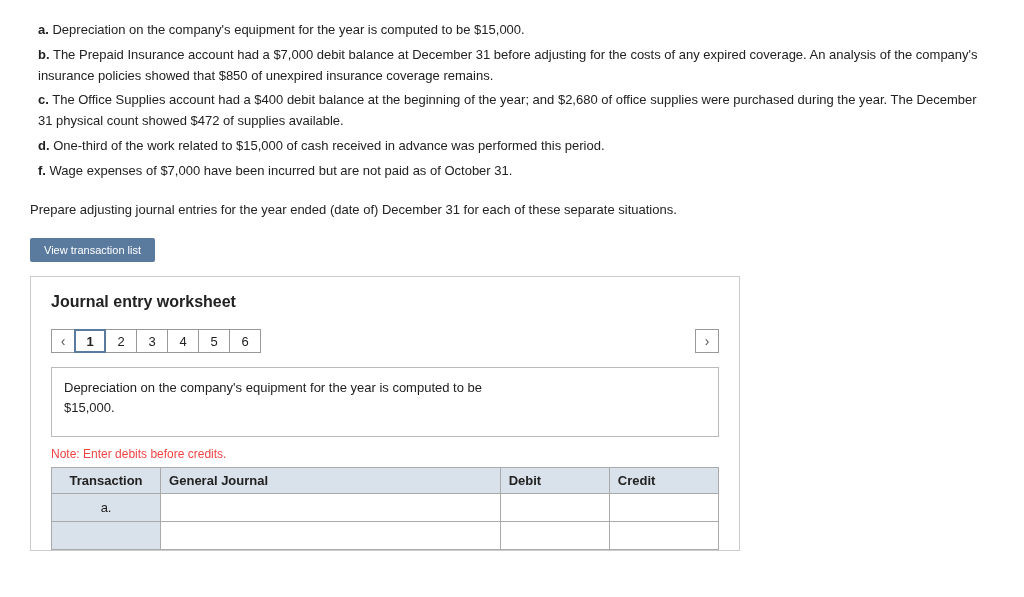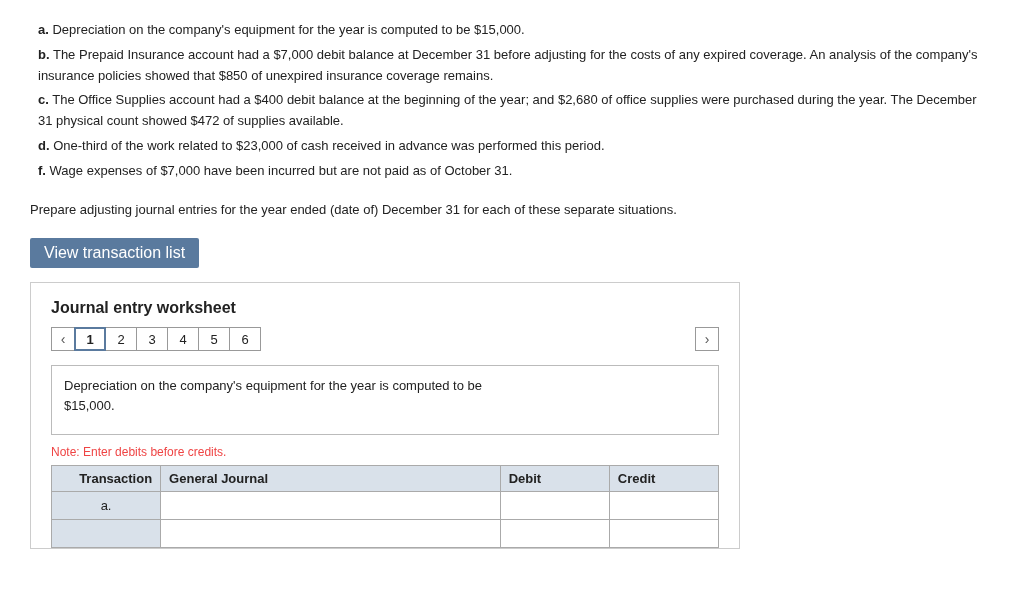--- a/index.html
+++ b/index.html
@@ -21,35 +21,35 @@
     .prepare-text {
       margin-bottom: 18px;
       font-size: 13px;
       line-height: 1.6;
     }
     .btn-view {
       background: #5a7a9e;
       color: #fff;
       border: none;
       padding: 6px 14px;
-      font-size: 16px;
+      font-size: 11px;
       cursor: pointer;
       margin-bottom: 14px;
       border-radius: 2px;
     }
     .worksheet-container {
       border: 1px solid #ccc;
       padding: 16px 20px 0 20px;
       max-width: 710px;
       background: #fff;
     }
     .worksheet-title {
       font-weight: bold;
       font-size: 16px;
-      margin-bottom: 10px;
+      margin-bottom: 18px;
     }
     .tabs-row {
       display: flex;
       align-items: center;
       margin-bottom: 14px;
       gap: 0;
     }
     .tab-arrow {
       background: none;
       border: 1px solid #999;
@@ -101,21 +101,21 @@
       margin-bottom: 0;
     }
     .journal-table th {
       background: #d9e1ea;
       border: 1px solid #aaa;
       padding: 5px 8px;
       text-align: left;
       font-weight: bold;
     }
     .journal-table th.left {
-      text-align: right;
+      text-align: center;
     }
     .journal-table td {
       border: 1px solid #aaa;
       padding: 5px 8px;
       height: 28px;
     }
     .journal-table td.trans-cell {
       text-align: center;
       width: 80px;
       background: #d9e1ea;
@@ -148,21 +148,21 @@
   <p>
     <strong>b.</strong>
     <span>The Prepaid Insurance account had a $7,000 debit balance at December 31 before adjusting for the costs of any expired coverage. An analysis of the company's insurance policies showed that $850 of unexpired insurance coverage remains.</span>
   </p>
   <p>
     <strong>c.</strong>
     <span>The Office Supplies account had a $400 debit balance at the beginning of the year; and $2,680 of office supplies were purchased during the year. The December 31 physical count showed $472 of supplies available.</span>
   </p>
   <p>
     <strong>d.</strong>
-    <span>One-third of the work related to $23,000 of cash received in advance was performed this period.</span>
+    <span>One-third of the work related to $15,000 of cash received in advance was performed this period.</span>
   </p>
   <p>
     <strong>f.</strong>
     <span>Wage expenses of $7,000 have been incurred but are not paid as of October 31.</span>
   </p>
 </div>
 
 <div class="prepare-text">
   <span>Prepare adjusting journal entries for the year ended (date of) December 31 for each of these separate situations.</span>
 </div>

